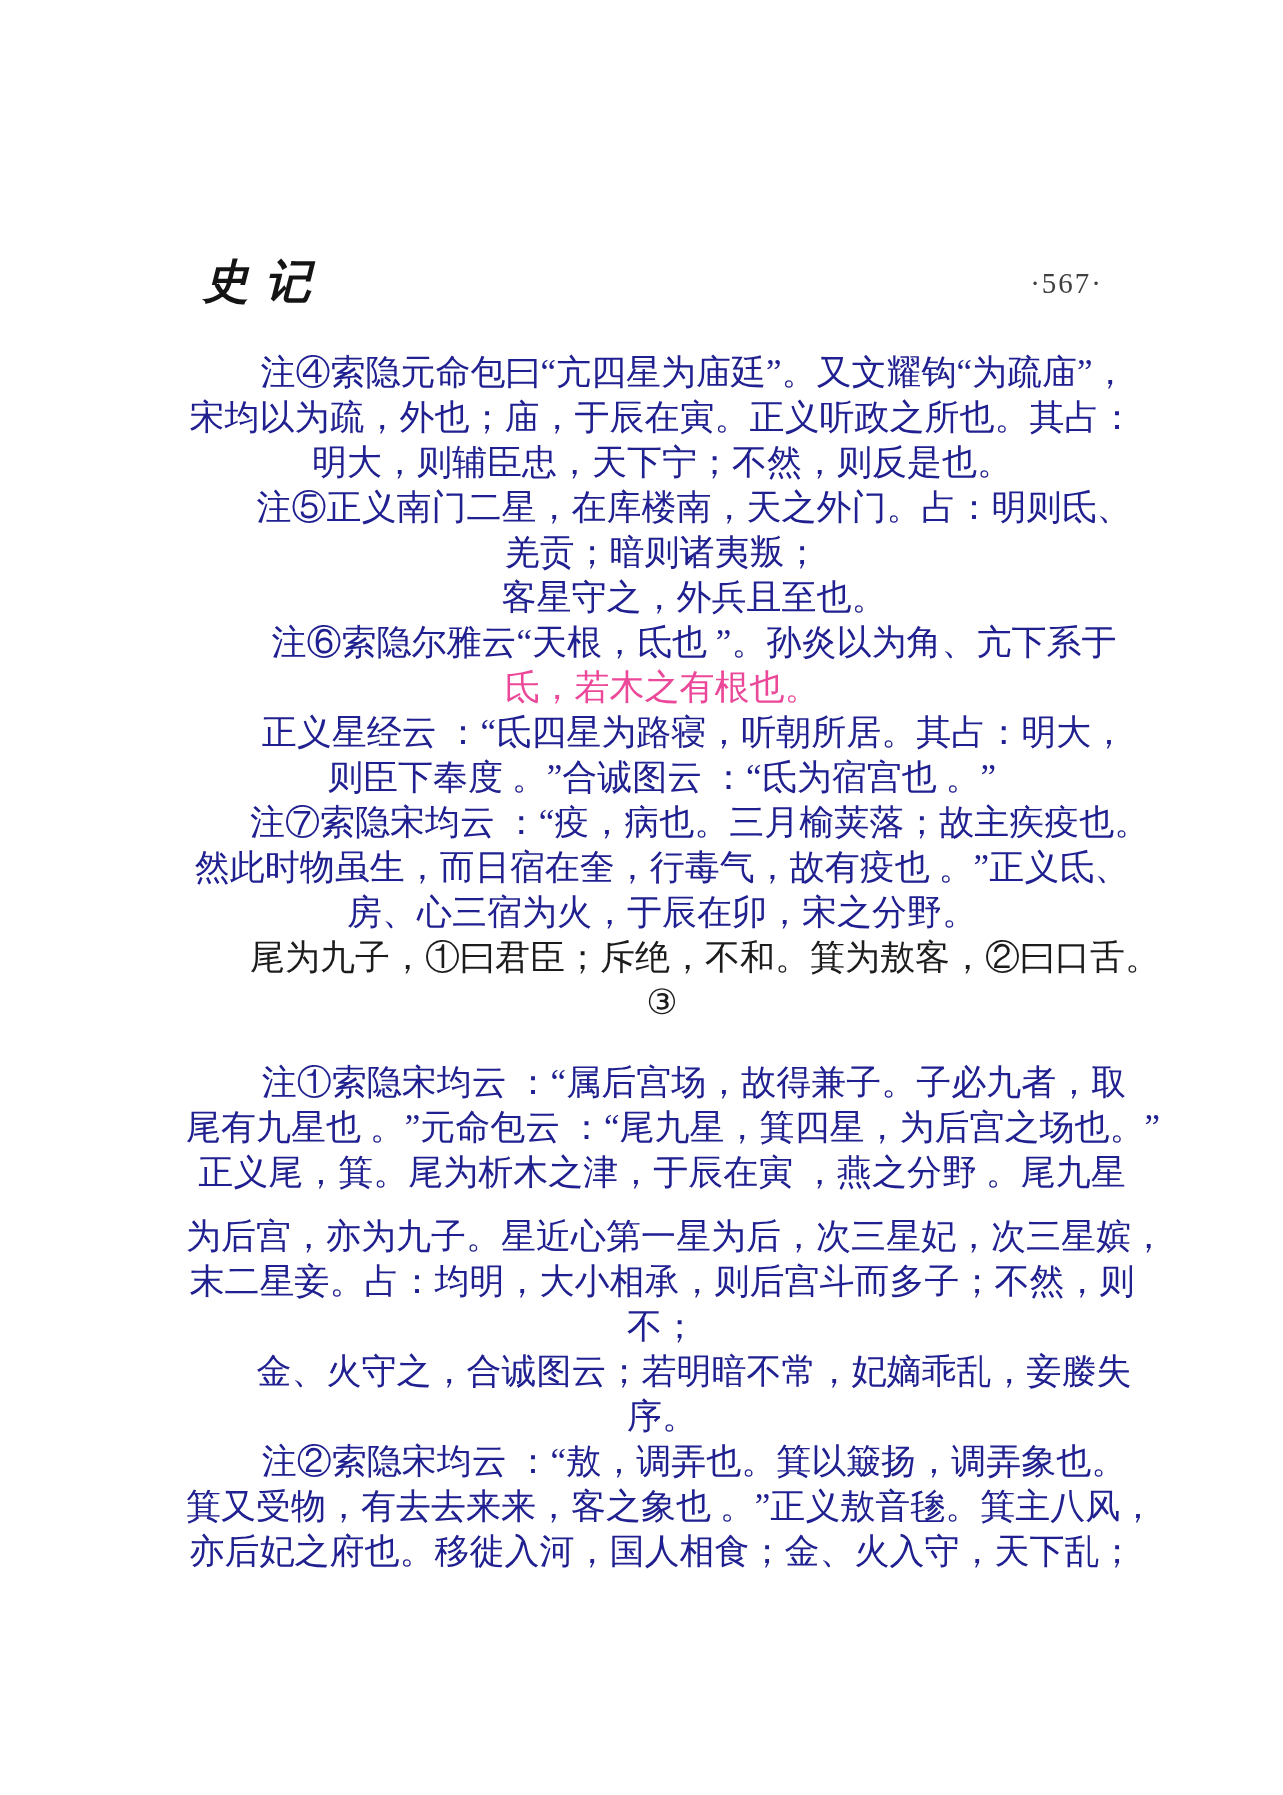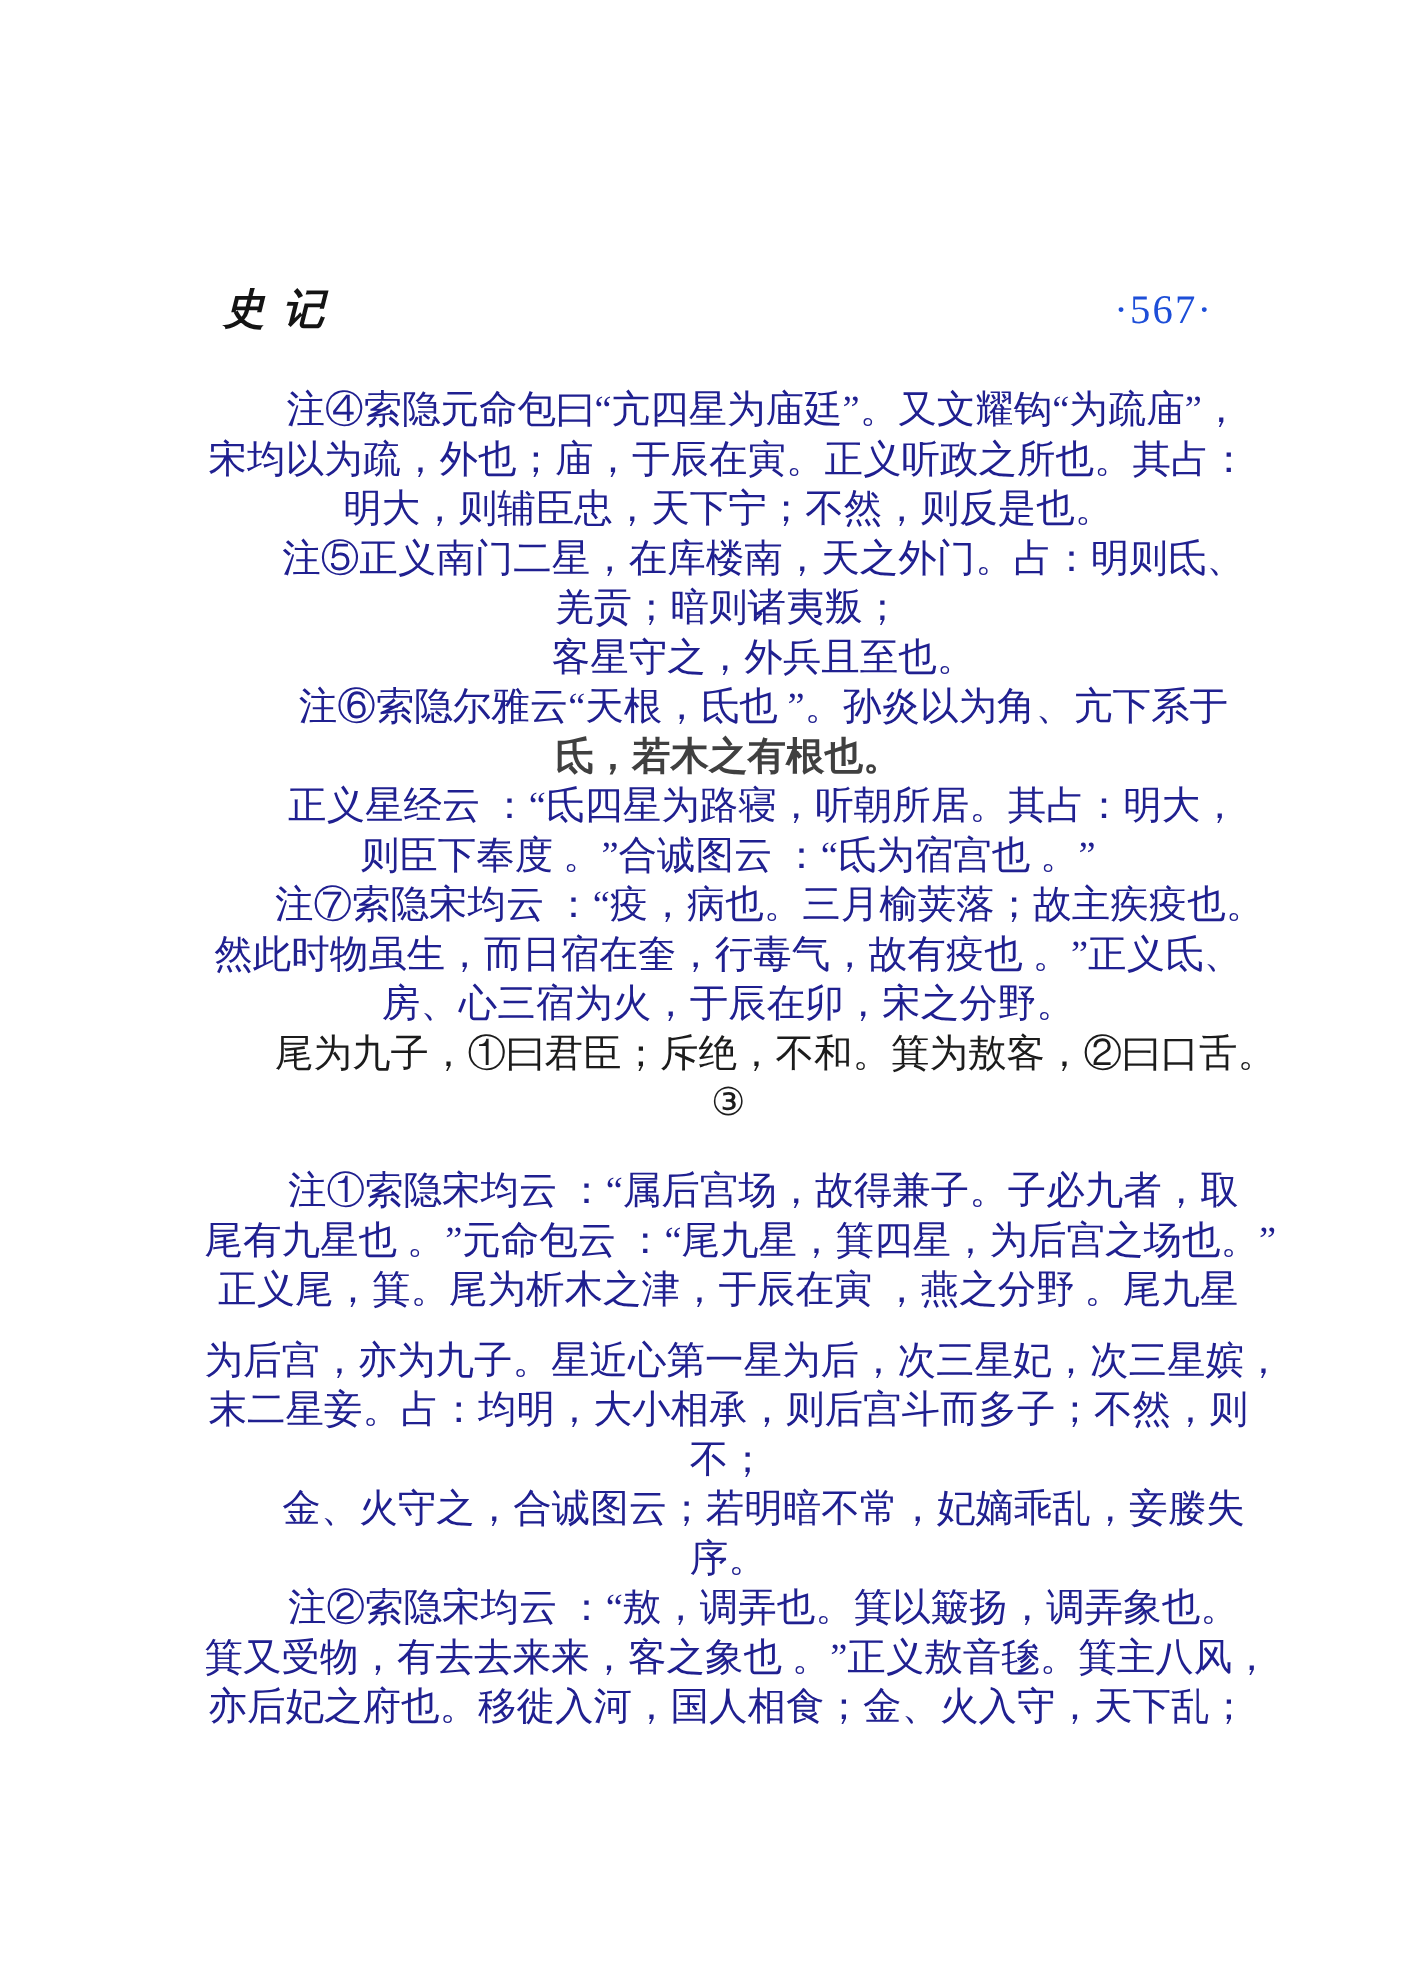--- a/index.html
+++ b/index.html
@@ -18,31 +18,31 @@
   .page-header {
     position: absolute;
     top: 262px;
     left: 203px;
     width: 900px;
     display: flex;
     justify-content: space-between;
     align-items: flex-end;
   }
   .book-title {
-    font-size: 38px;
+    font-size: 46px;
     line-height: 40px;
     color: #141414;
     font-style: italic;
     font-weight: bold;
     letter-spacing: 16px;
   }
   .page-num {
-    font-size: 37px;
+    font-size: 29px;
     line-height: 38px;
-    color: #1d4ed8;
+    color: #404040;
     letter-spacing: 2px;
   }
   .page-body {
     position: absolute;
     top: 350px;
     left: 186px;
     width: 952px;
     text-align: center;
   }
   .text-line {
@@ -71,21 +71,21 @@
 
   <div class="page-body">
 
   <div class="text-line indent" style="color: rgb(32, 32, 144);">注④索隐元命包曰“亢四星为庙廷”。又文耀钩“为疏庙”，</div>
       <div class="text-line" style="color: rgb(32, 32, 144);">宋均以为疏，外也；庙，于辰在寅。正义听政之所也。其占：</div>
       <div class="text-line" style="color: rgb(32, 32, 144);">明大，则辅臣忠，天下宁；不然，则反是也。</div>
       <div class="text-line indent" style="color: rgb(32, 32, 144);">注⑤正义南门二星，在库楼南，天之外门。占：明则氐、</div>
       <div class="text-line" style="color: rgb(32, 32, 144);">羌贡；暗则诸夷叛；</div>
       <div class="text-line indent" style="color: rgb(32, 32, 144);">客星守之，外兵且至也。</div>
       <div class="text-line indent" style="color: rgb(32, 32, 144);">注⑥索隐尔雅云“天根，氐也 ”。孙炎以为角、亢下系于</div>
-      <div class="text-line" style="color: #404040; font-weight: bold;">氐，若木之有根也。</div>
+      <div class="text-line" style="color: #ec4899;">氐，若木之有根也。</div>
       <div class="text-line indent" style="color: rgb(32, 32, 144);">正义星经云 ：“氐四星为路寝，听朝所居。其占：明大，</div>
       <div class="text-line" style="color: rgb(32, 32, 144);">则臣下奉度 。”合诚图云 ：“氐为宿宫也 。”</div>
       <div class="text-line indent" style="color: rgb(32, 32, 144);">注⑦索隐宋均云 ：“疫，病也。三月榆荚落；故主疾疫也。</div>
       <div class="text-line" style="color: rgb(32, 32, 144);">然此时物虽生，而日宿在奎，行毒气，故有疫也 。”正义氐、</div>
       <div class="text-line" style="color: rgb(32, 32, 144);">房、心三宿为火，于辰在卯，宋之分野。</div>
       <div class="text-line indent" style="color: rgb(28, 28, 28);">尾为九子，①曰君臣；斥绝，不和。箕为敖客，②曰口舌。</div>
       <div class="text-line" style="color: rgb(28, 28, 28);">③</div>
       <div class="text-line indent gap-above" style="color: rgb(32, 32, 144);">注①索隐宋均云 ：“属后宫场，故得兼子。子必九者，取</div>
       <div class="text-line" style="color: rgb(32, 32, 144);">尾有九星也 。”元命包云 ：“尾九星，箕四星，为后宫之场也。”</div>
       <div class="text-line" style="color: rgb(32, 32, 144);">正义尾，箕。尾为析木之津，于辰在寅 ，燕之分野 。尾九星</div>

